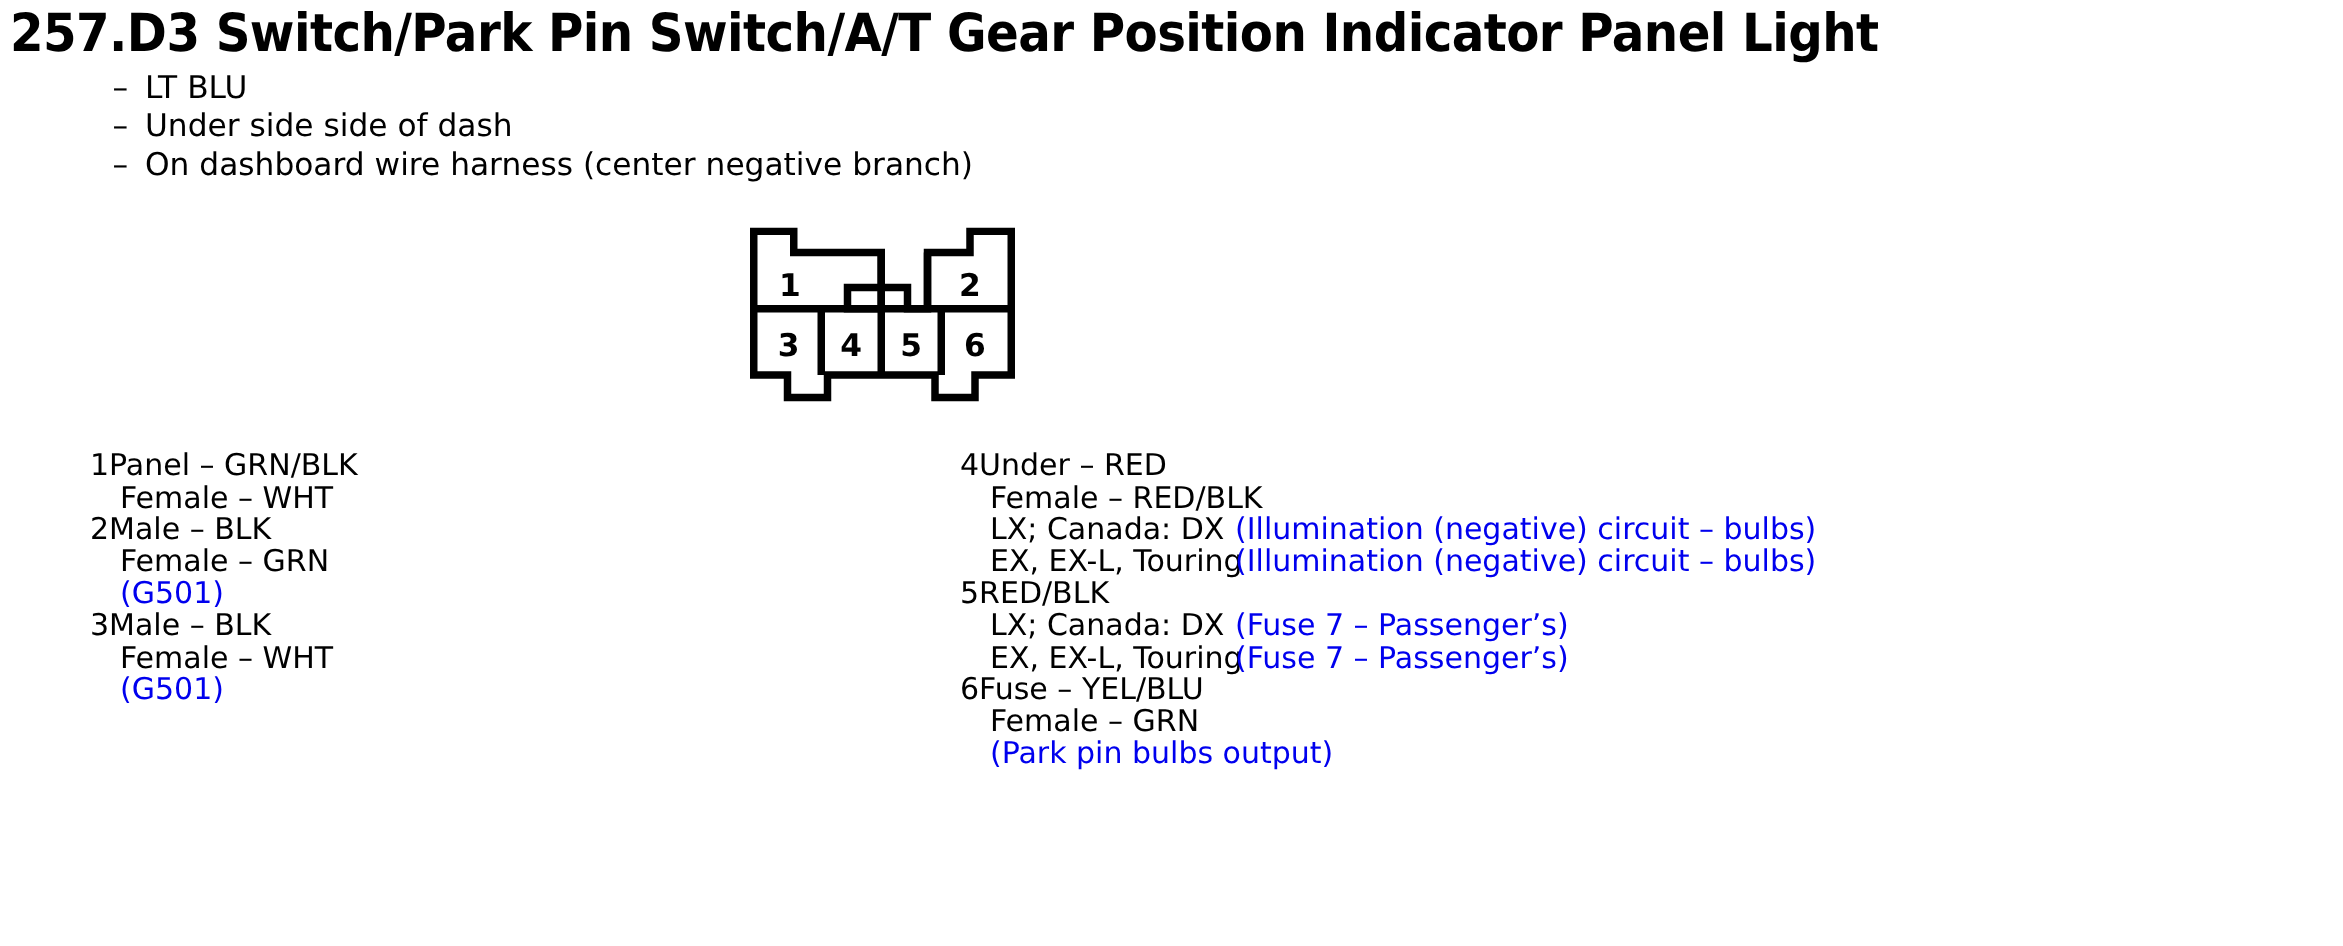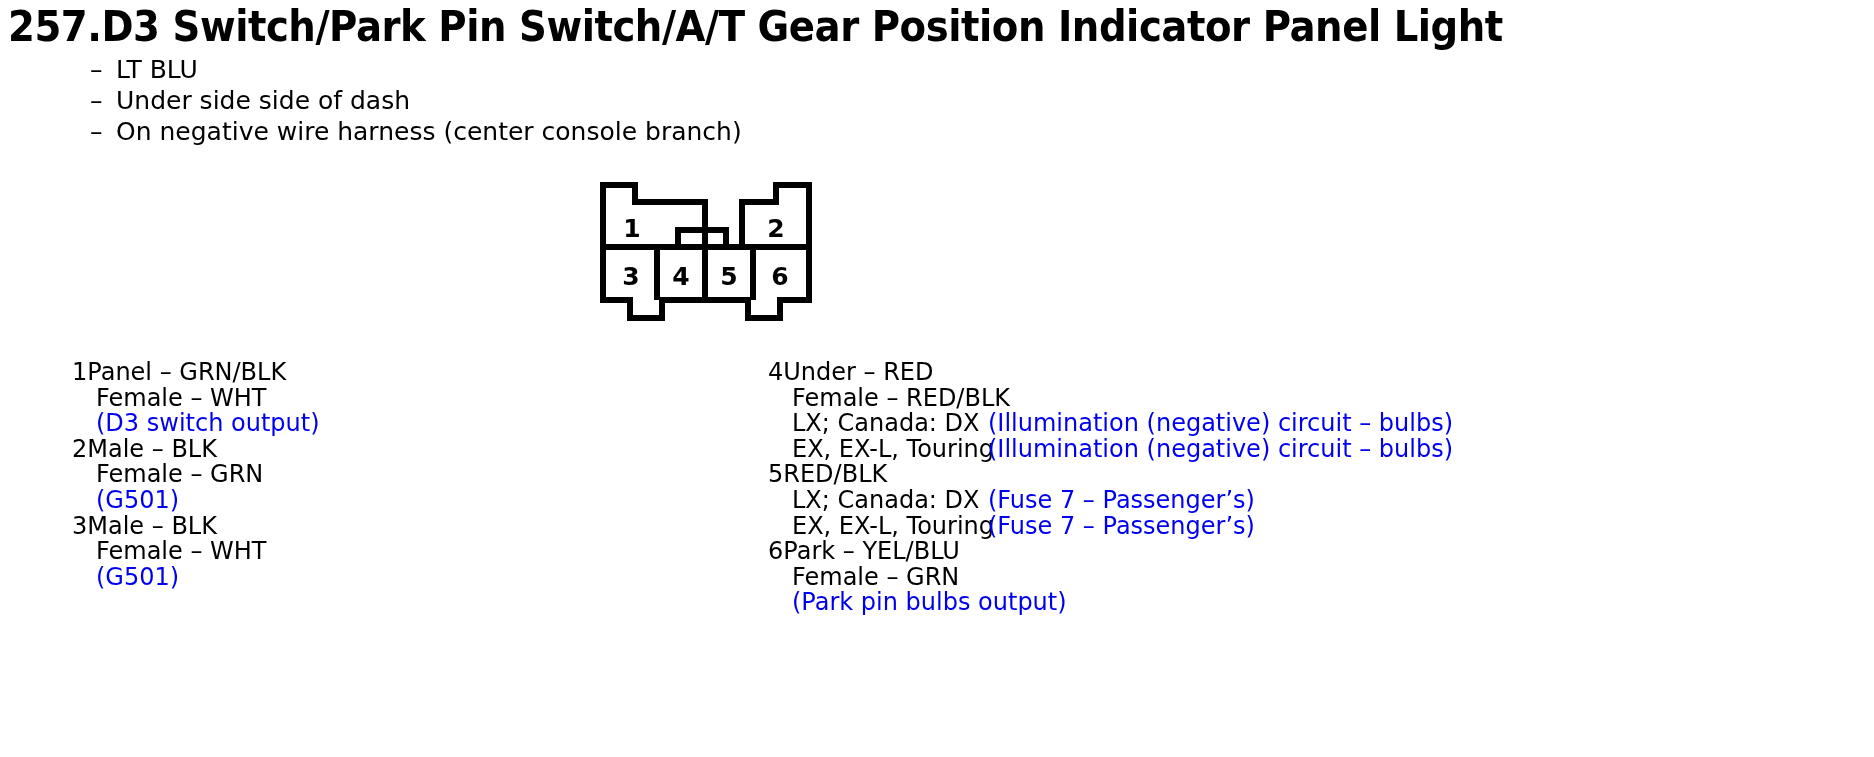--- a/index.html
+++ b/index.html
@@ -112,21 +112,21 @@
   <div class="bullet-row">
     <span class="bullet-dash">–</span>
     <span class="bullet-text">LT BLU</span>
   </div>
   <div class="bullet-row">
     <span class="bullet-dash">–</span>
     <span class="bullet-text">Under side side of dash</span>
   </div>
   <div class="bullet-row">
     <span class="bullet-dash">–</span>
-    <span class="bullet-text">On negative wire harness (center console branch)</span>
+    <span class="bullet-text">On dashboard wire harness (center negative branch)</span>
   </div>
 </div>
 
 <div class="connector">
   <svg width="212" height="140" viewBox="0 0 212 140" xmlns="http://www.w3.org/2000/svg">
 
     <path d="
         M 3 20
         L 3 3  L 35 3  L 35 20 L 105 20
         L 105 65 L 78 65 L 78 48 L 126 48 L 126 65 L 142 65
@@ -158,21 +158,20 @@
 <div class="pin-col left">
 
   <div>
     <div class="pin-head">
       <span class="pin-num">1</span>
       <span>Panel – GRN/BLK</span>
     </div>
     <div class="pin-sub">
       <span class="sub-label">Female – WHT</span>
     </div>
-    <div class="indent">(D3 switch output)</div>
   </div>
 
   <div>
     <div class="pin-head">
       <span class="pin-num">2</span>
       <span>Male – BLK</span>
     </div>
     <div class="pin-sub">
       <span class="sub-label">Female – GRN</span>
     </div>
@@ -223,21 +222,21 @@
     </div>
     <div class="pin-sub">
       <span class="sub-label fixed">EX, EX-L, Touring</span>
       <span class="circuit">(Fuse 7 – Passenger’s)</span>
     </div>
   </div>
 
   <div>
     <div class="pin-head">
       <span class="pin-num">6</span>
-      <span>Park – YEL/BLU</span>
+      <span>Fuse – YEL/BLU</span>
     </div>
     <div class="pin-sub">
       <span class="sub-label">Female – GRN</span>
     </div>
     <div class="indent">(Park pin bulbs output)</div>
   </div>
 
 </div>
 
 </body></html>

